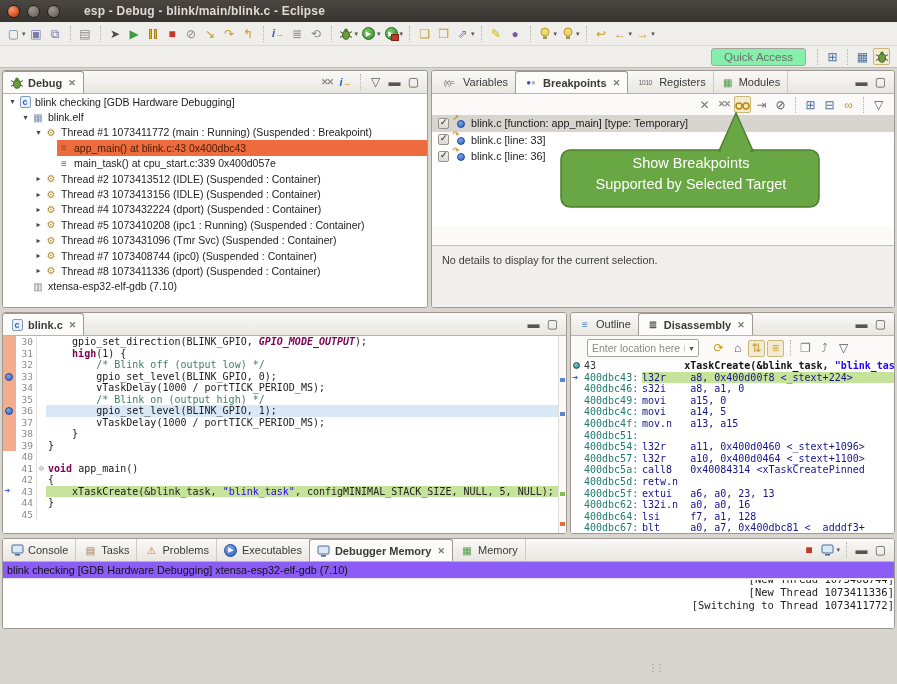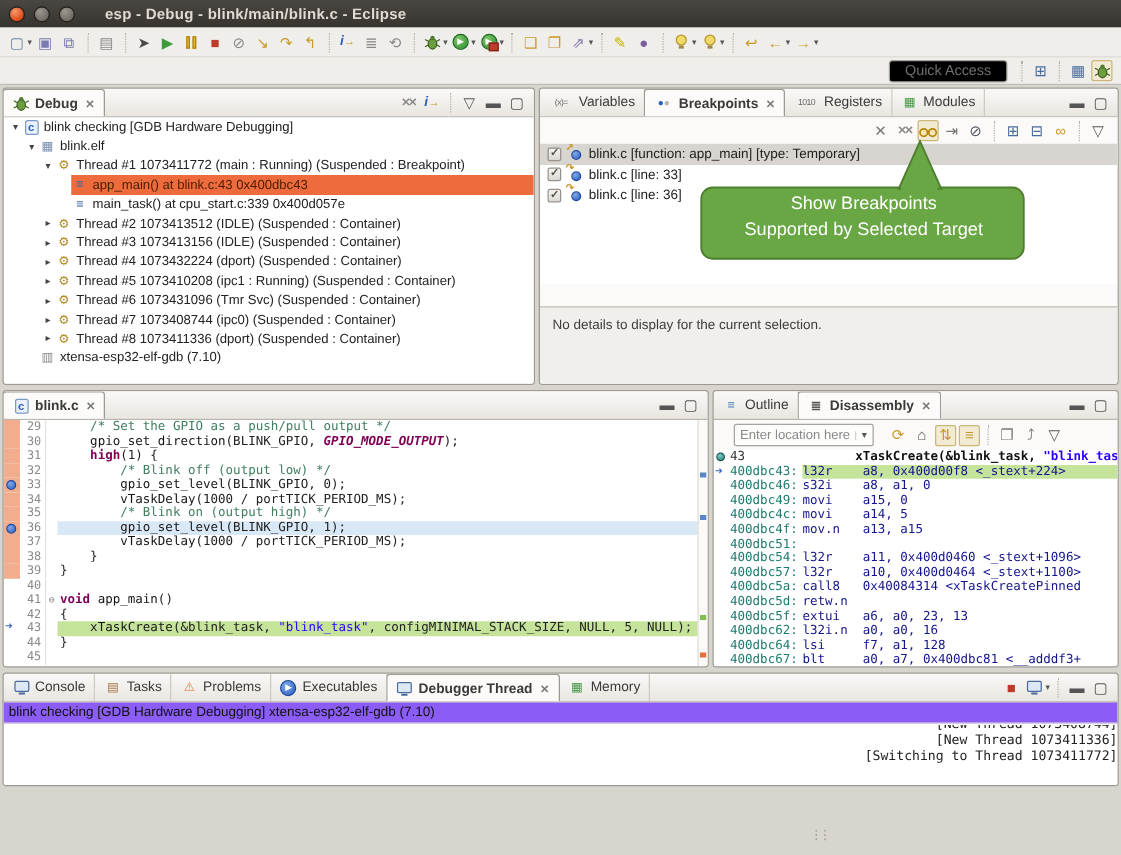--- a/index.html
+++ b/index.html
@@ -19,21 +19,21 @@
   
   .tbrow { position:absolute; left:0; width:897px; background:#F0EEEA; display:flex; align-items:center; }
   .tbrow1 { top:22px; height:24px; border-bottom:1px solid #DDD9D3; padding-left:4px; }
   .tbrow2 { top:46px; height:22px; border-bottom:1px solid #C2BEB7; }
   .tbi { display:inline-flex; align-items:center; justify-content:center; width:17px; height:17px;
          font-size:12px; line-height:1; margin:0 1px; border-radius:2px; }
   .tbi.pressed { background:#F2EAD3; border:1px solid #C9B878; }
   .dd { font-size:7px; color:#555; margin:0 1px 0 -1px; }
   .tsep { width:1px; height:16px; border-left:1px dotted #B5B1AA; margin:0 5px; }
   .spacer { flex:1; }
-  .quick-access { border:1px solid #A8A49E; background:#000000; color:#6E6E6E; border-radius:3px;
+  .quick-access { border:1px solid #A8A49E; background:#86efac; color:#6E6E6E; border-radius:3px;
     padding:2px 12px; font-size:11.5px; margin-right:6px; }
   .persp { display:flex; align-items:center; margin-right:6px; }
   
   .panel { position:absolute; background:#FBFAF8; border:1px solid #9E9A93; border-radius:3px; overflow:hidden; }
   .tabstrip { height:23px; background:linear-gradient(#FAF9F7,#E9E6E1); border-bottom:1px solid #B8B4AE;
     display:flex; align-items:stretch; }
   .tab { display:flex; align-items:center; padding:0 7px; color:#3A3A3A; border-right:1px solid #CFCBC4;
     gap:4px; white-space:nowrap; }
   .tab.active { background:#FCFBF9; font-weight:bold; border:1px solid #9E9A93; border-bottom:none;
     border-radius:3px 3px 0 0; margin-left:-1px; }
@@ -432,26 +432,20 @@
         </div>
         <div class="spacer"></div>
         <div class="pbtns">
           <span class="tbi" style="color: rgb(85, 85, 85);">▬</span>
           <span class="tbi" style="color: rgb(85, 85, 85);">▢</span>
         </div>
       </div>
     <div class="codebody" id="codeBody">
         <div class="cl">
           <div class="mk range"></div>
-          <div class="ln">29</div>
-          <div class="fold"></div>
-          <div class="code"><span class="sc-p">    </span><span class="sc-c">/* Set the GPIO as a push/pull output */</span></div>
-        </div>
-        <div class="cl">
-          <div class="mk range"></div>
           <div class="ln">30</div>
           <div class="fold"></div>
           <div class="code"><span class="sc-p">    </span><span class="sc-f">gpio_set_direction</span><span class="sc-p">(BLINK_GPIO, </span><span class="sc-e">GPIO_MODE_OUTPUT</span><span class="sc-p">);</span></div>
         </div>
         <div class="cl">
           <div class="mk range"></div>
           <div class="ln">31</div>
           <div class="fold"></div>
           <div class="code"><span class="sc-p">    </span><span class="sc-k">high</span><span class="sc-p">(1) {</span></div>
         </div>
@@ -697,21 +691,21 @@
           </span>
           <span>Executables</span>
         </div>
         <div class="tab active">
           <span style="display: inline-flex; align-items: center; justify-content: center; width: 14px; height: 13px; font-size: 10px; flex: 0 0 auto;">
             <svg width="13" height="12" viewBox="0 0 13 12">
               <rect x="1" y="1" width="11" height="8" rx="1" fill="#DCE8F5" stroke="#4A6B9B"></rect>
               <rect x="4" y="10" width="5" height="1.6" fill="#4A6B9B"></rect>
             </svg>
           </span>
-          <span>Debugger Thread</span>
+          <span>Debugger Memory</span>
           <span class="tclose">✕</span>
         </div>
         <div class="tab">
           <span style="display: inline-flex; align-items: center; justify-content: center; width: 14px; height: 13px; font-size: 10px; flex: 0 0 auto; color: rgb(76, 155, 76);">▦</span>
           <span>Memory</span>
         </div>
         <div class="spacer"></div>
         <div class="pbtns">
           <span class="tbi" style="color: rgb(192, 57, 43);">■</span>
           <span class="tbi">

